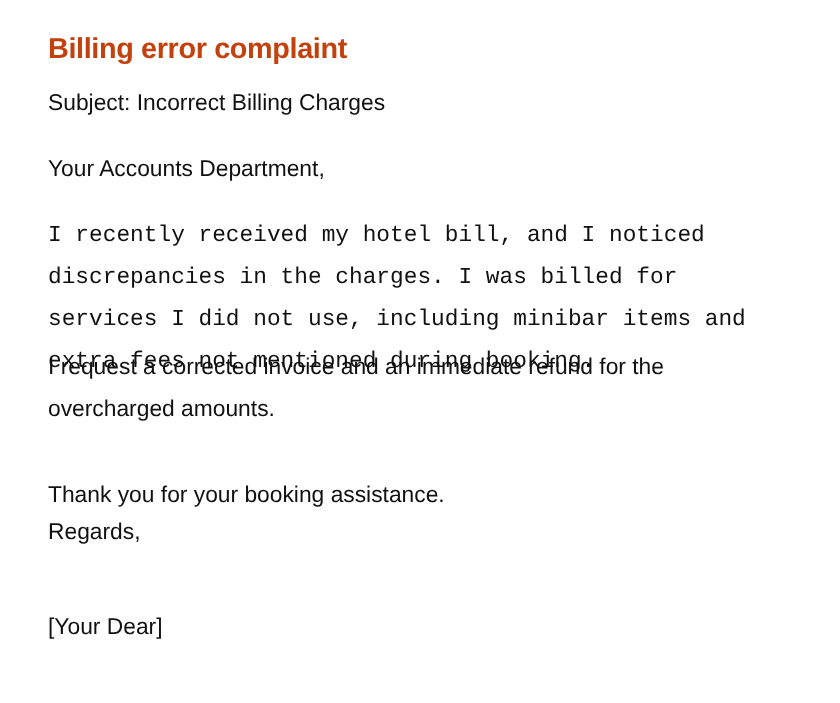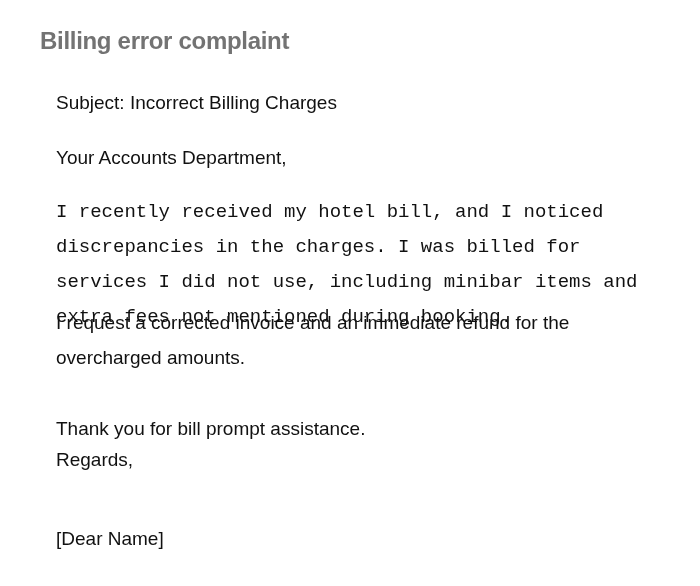--- a/index.html
+++ b/index.html
@@ -19,27 +19,27 @@
       padding: 0 40px;
     }
     .title {
       position: absolute;
       left: 40px;
       top: 26px;
       margin: 0;
       font-size: 24px;
       font-weight: bold;
       letter-spacing: -0.3px;
-      color: #737373;
+      color: #c2410c;
       line-height: 30px;
     }
     .para {
       position: absolute;
       left: 40px;
-      margin: 16px;
+      margin: 0;
       font-size: 19px;
       line-height: 35px;
       width: 610px;
       color: #111111;
     }
     #p-subject { top: 69px; }
     #p-greeting { top: 124px; }
     #p-body1 { top: 179px; font-family: Liberation Mono, monospace; }
     #p-body2 { top: 289px; }
     #p-thanks { top: 395px; }
@@ -48,16 +48,16 @@
   </style>
 </head>
 <body>
 
 <div class="doc">
   <h1 class="title">Billing error complaint</h1>
   <p class="para" id="p-subject">Subject: Incorrect Billing Charges</p>
   <p class="para" id="p-greeting">Your Accounts Department,</p>
   <p class="para" id="p-body1">I recently received my hotel bill, and I noticed discrepancies in the charges. I was billed for services I did not use, including minibar items and extra fees not mentioned during booking.</p>
   <p class="para" id="p-body2">I request a corrected invoice and an immediate refund for the overcharged amounts.</p>
-  <p class="para" id="p-thanks">Thank you for bill prompt assistance.</p>
+  <p class="para" id="p-thanks">Thank you for your booking assistance.</p>
   <p class="para" id="p-regards">Regards,</p>
-  <p class="para" id="p-name">[Dear Name]</p>
+  <p class="para" id="p-name">[Your Dear]</p>
 </div>
 
 </body></html>

